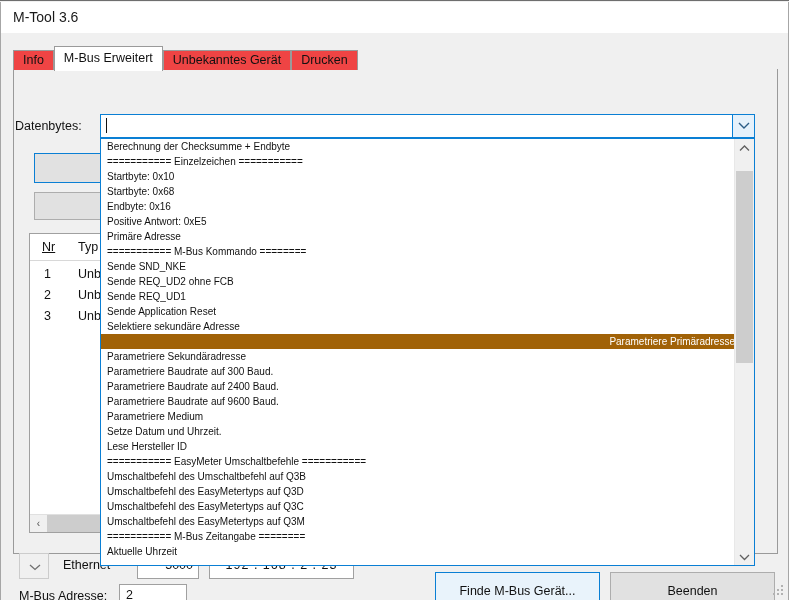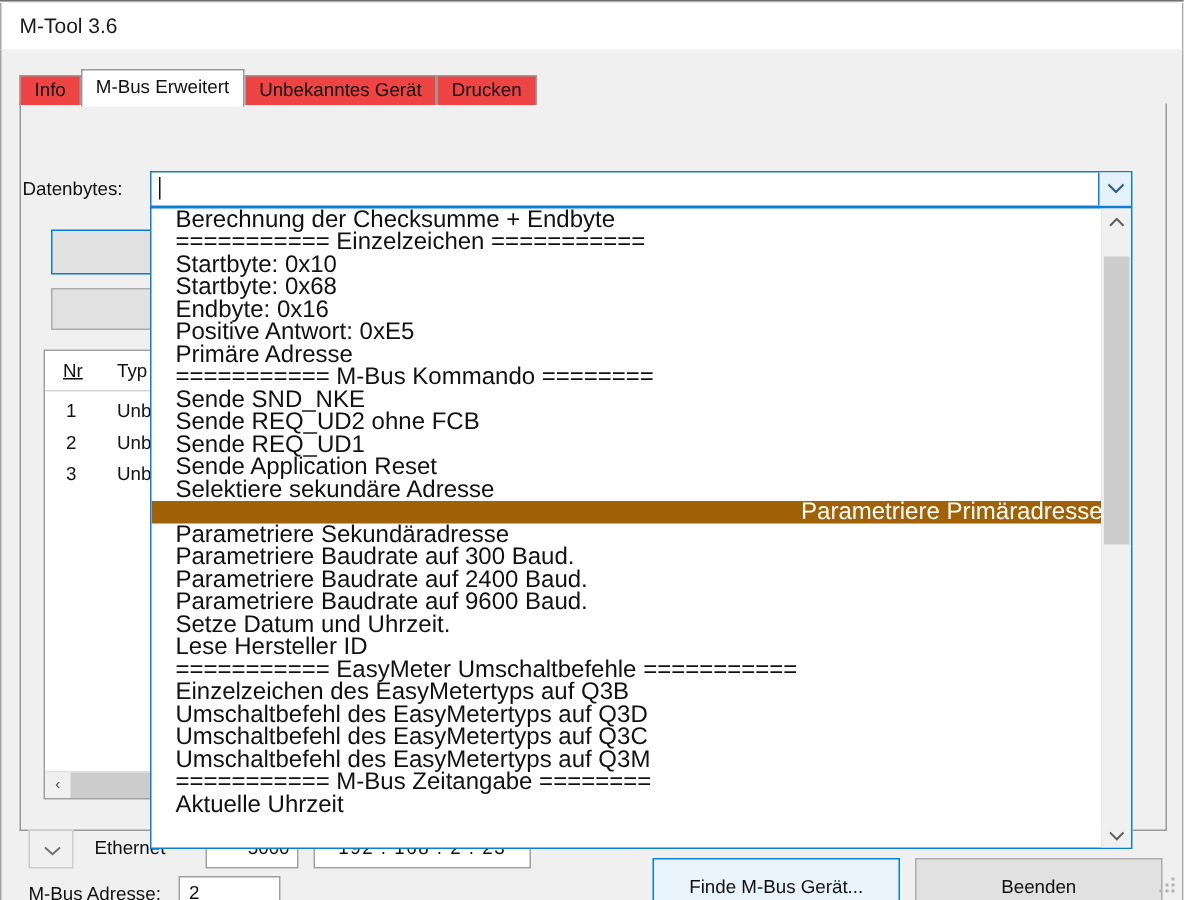--- a/index.html
+++ b/index.html
@@ -343,23 +343,23 @@
   #dropdown-items {
     position: absolute;
     left: 0; top: 0;
     width: 634px;
     height: 100%;
     overflow: hidden;
   }
   .dd-item {
     height: 15px;
     line-height: 15px;
-    font-size: 16px;
-    color: #111;
-    padding-left: 16px;
+    font-size: 10px;
+    color: #111;
+    padding-left: 6px;
     white-space: nowrap;
     cursor: default;
     box-sizing: border-box;
   }
   .dd-item.selected {
     background: #a16207;
     color: #ffffff;
     text-align: right;
   }
   
@@ -497,24 +497,25 @@
           <div class="dd-item">Sende SND_NKE</div>
           <div class="dd-item">Sende REQ_UD2 ohne FCB</div>
           <div class="dd-item">Sende REQ_UD1</div>
           <div class="dd-item">Sende Application Reset</div>
           <div class="dd-item">Selektiere sekundäre Adresse</div>
           <div class="dd-item selected">Parametriere Primäradresse</div>
           <div class="dd-item">Parametriere Sekundäradresse</div>
           <div class="dd-item">Parametriere Baudrate auf 300 Baud.</div>
           <div class="dd-item">Parametriere Baudrate auf 2400 Baud.</div>
           <div class="dd-item">Parametriere Baudrate auf 9600 Baud.</div>
+          <div class="dd-item">Parametriere Medium</div>
           <div class="dd-item">Setze Datum und Uhrzeit.</div>
           <div class="dd-item">Lese Hersteller ID</div>
           <div class="dd-item">=========== EasyMeter Umschaltbefehle ===========</div>
-          <div class="dd-item">Einzelzeichen des EasyMetertyps auf Q3B</div>
+          <div class="dd-item">Umschaltbefehl des Umschaltbefehl auf Q3B</div>
           <div class="dd-item">Umschaltbefehl des EasyMetertyps auf Q3D</div>
           <div class="dd-item">Umschaltbefehl des EasyMetertyps auf Q3C</div>
           <div class="dd-item">Umschaltbefehl des EasyMetertyps auf Q3M</div>
           <div class="dd-item">=========== M-Bus Zeitangabe  ========</div>
           <div class="dd-item">Aktuelle Uhrzeit</div>
         </div>
       <div id="dd-scroll">
         <div class="dd-arrow up">
           <svg width="11" height="7" viewBox="0 0 11 7">
               <path d="M1 5.5 L5.5 1 L10 5.5" stroke="#606060" stroke-width="1.3" fill="none"></path>

